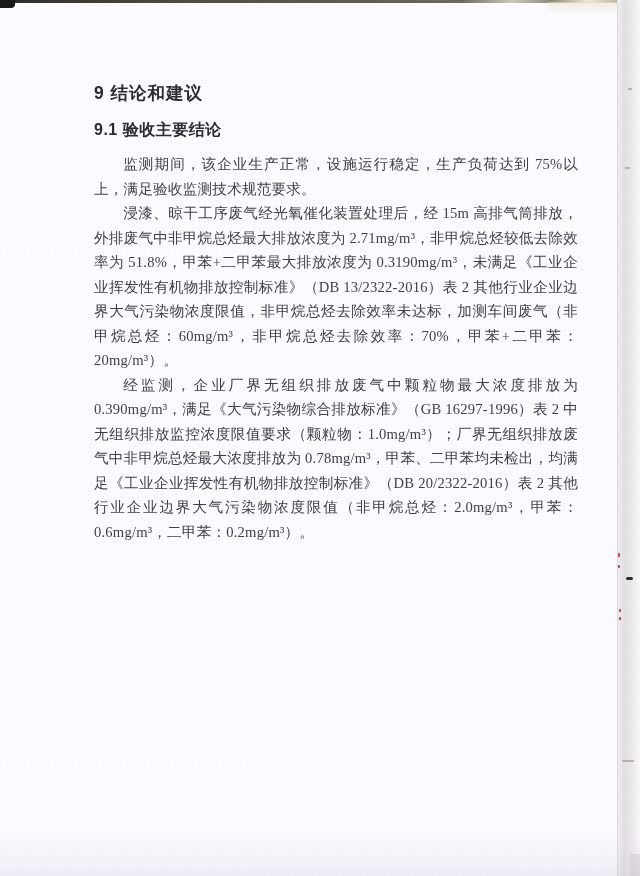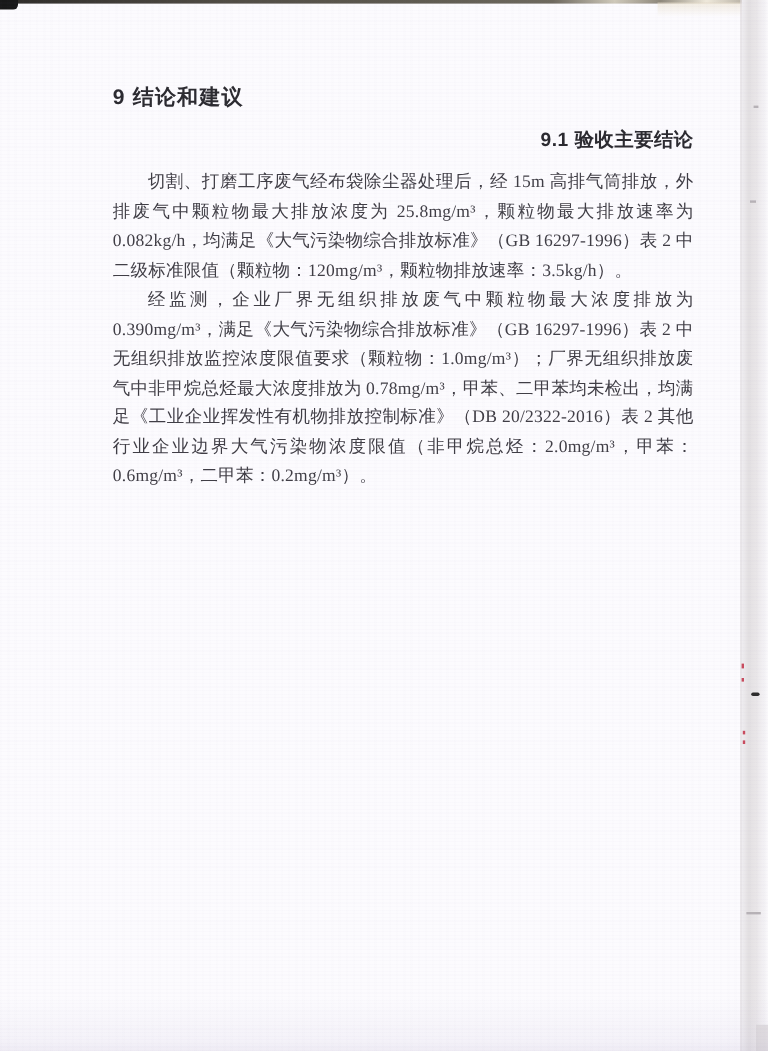--- a/index.html
+++ b/index.html
@@ -67,21 +67,21 @@
     background: #d8d4d6;
     opacity: .7;
   }
   .speck { position: absolute; }
   .speck.red { background: #c94b5e; }
   .speck.dark { background: #2c2b2b; border-radius: 2px; }
   .speck.grey { background: #b7b2b6; }
   
   .content {
     position: absolute;
-    top: 0;
+    top: 12px;
     left: 94px;
     width: 484px;
     color: #3e3c44;
   }
   .h-chapter {
     margin: 70px 0 0 0;
     font-family: "Liberation Sans", "DejaVu Sans", sans-serif;
     font-size: 17.5px;
     font-weight: bold;
     color: #2c2b31;
@@ -89,21 +89,20 @@
     line-height: 22px;
   }
   .h-section {
     margin: 15px 0 12px 0;
     font-family: "Liberation Sans", "DejaVu Sans", sans-serif;
     font-size: 16px;
     font-weight: bold;
     color: #2c2b31;
     letter-spacing: 0.5px;
     line-height: 21px;
-    text-align: right;
   }
   .para {
     margin: 0;
     font-size: 14.6px;
     line-height: 24.5px;
     text-align: justify;
     text-indent: 2em;
     letter-spacing: 0.2px;
     color: #403e46;
   }
@@ -128,17 +127,18 @@
   <div class="speck grey" style="left:622px; top:760px; width:12px; height:2px;"></div>
   <div class="speck grey" style="left:628px; top:88px;  width:4px; height:2px;"></div>
   <div class="speck grey" style="left:625px; top:167px; width:5px; height:2px;"></div>
 
   <div class="scan-noise"></div>
 
   <div class="content">
     <h1 class="h-chapter">9 结论和建议</h1>
     <h2 class="h-section">9.1 验收主要结论</h2>
 
-    <p class="para">切割、打磨工序废气经布袋除尘器处理后，经 15m 高排气筒排放，外排废气中颗粒物最大排放浓度为 25.8mg/m³，颗粒物最大排放速率为 0.082kg/h，均满足《大气污染物综合排放标准》（GB 16297-1996）表 2 中二级标准限值（颗粒物：120mg/m³，颗粒物排放速率：3.5kg/h）。</p>
+    <p class="para">监测期间，该企业生产正常，设施运行稳定，生产负荷达到 75%以上，满足验收监测技术规范要求。</p>
+    <p class="para">浸漆、晾干工序废气经光氧催化装置处理后，经 15m 高排气筒排放，外排废气中非甲烷总烃最大排放浓度为 2.71mg/m³，非甲烷总烃较低去除效率为 51.8%，甲苯+二甲苯最大排放浓度为 0.3190mg/m³，未满足《工业企业挥发性有机物排放控制标准》（DB 13/2322-2016）表 2 其他行业企业边界大气污染物浓度限值，非甲烷总烃去除效率未达标，加测车间废气（非甲烷总烃：60mg/m³，非甲烷总烃去除效率：70%，甲苯+二甲苯：20mg/m³）。</p>
     <p class="para">经监测，企业厂界无组织排放废气中颗粒物最大浓度排放为 0.390mg/m³，满足《大气污染物综合排放标准》（GB 16297-1996）表 2 中无组织排放监控浓度限值要求（颗粒物：1.0mg/m³）；厂界无组织排放废气中非甲烷总烃最大浓度排放为 0.78mg/m³，甲苯、二甲苯均未检出，均满足《工业企业挥发性有机物排放控制标准》（DB 20/2322-2016）表 2 其他行业企业边界大气污染物浓度限值（非甲烷总烃：2.0mg/m³，甲苯：0.6mg/m³，二甲苯：0.2mg/m³）。</p>
 
   </div>
 </div>
 
 </body></html>

